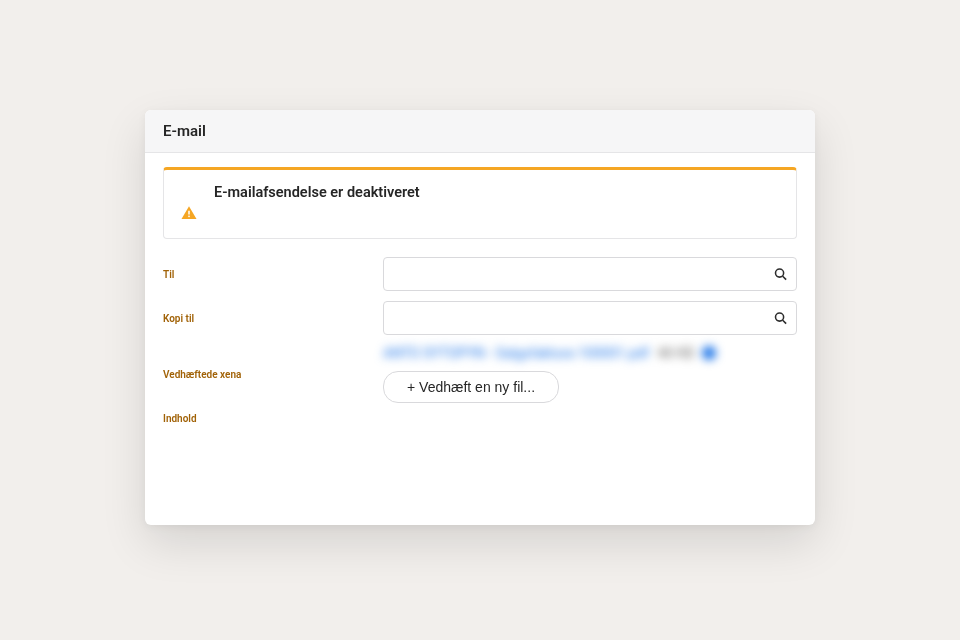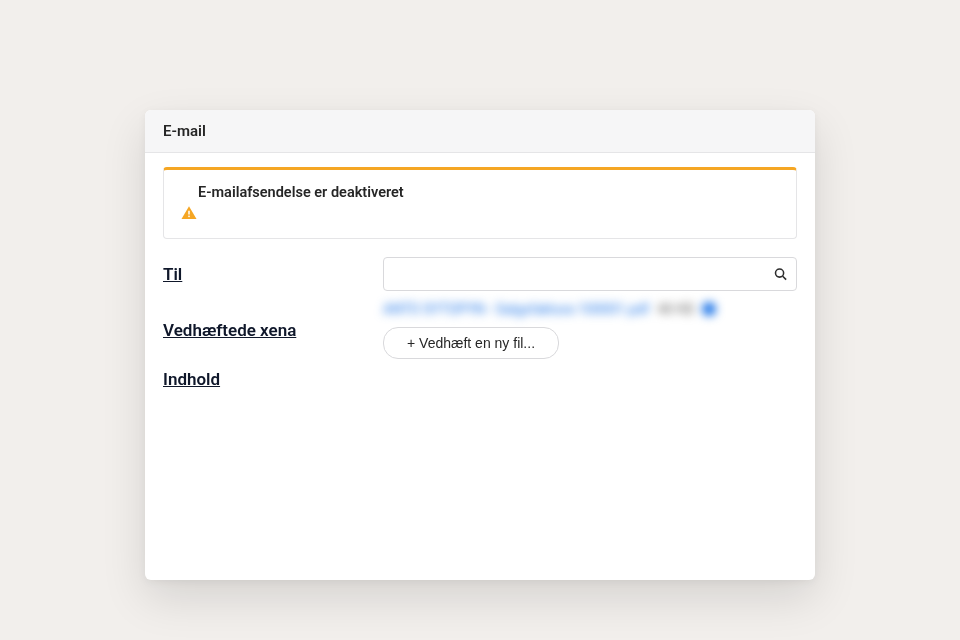--- a/index.html
+++ b/index.html
@@ -12,21 +12,21 @@
       align-items: flex-start;
       justify-content: center;
       padding-top: 110px;
     }
     .modal {
       width: 670px;
       background: #fff;
       border-radius: 6px;
       box-shadow: 0 18px 45px rgba(0,0,0,0.12), 0 2px 8px rgba(0,0,0,0.05);
       overflow: hidden;
-      height: 470px;
+      height: 415px;
     }
     .modal-header {
       background: #f6f6f7;
       border-bottom: 1px solid #e5e5e7;
       padding: 12px 18px;
     }
     .modal-header h2 {
       font-size: 15px;
       font-weight: 600;
       color: #262626;
@@ -34,20 +34,21 @@
     .modal-body {
       padding: 14px 18px 0;
     }
     .alert {
       border: 1px solid #e5e5e7;
       border-top: 3px solid #f5a623;
       border-radius: 4px;
       display: flex;
       align-items: flex-start;
       padding: 14px 16px 16px;
+      gap: 16px;
       margin-bottom: 18px;
     }
     .alert-icon {
       flex-shrink: 0;
       margin-top: 20px;
     }
     .alert-icon svg {
       width: 18px;
       height: 18px;
       display: block;
@@ -64,24 +65,23 @@
       color: #515151;
       line-height: 1.45;
     }
     .form-row {
       display: flex;
       align-items: center;
       margin-bottom: 10px;
     }
     .form-label {
       flex: 0 0 220px;
-      font-size: 17px;
+      font-size: 10px;
       font-weight: 600;
-      color: #0f172a;
-      text-decoration: underline;
+      color: #a16207;
     }
     .form-control {
       flex: 1;
       position: relative;
     }
     .input {
       width: 100%;
       height: 34px;
       border: 1px solid #d9d9dc;
       border-radius: 4px;
@@ -161,20 +161,32 @@
         <input class="input" type="text" value="" style="">
         <span class="search-icon">
           <svg viewBox="0 0 24 24" fill="none" stroke="currentColor" stroke-width="2.5">
             <circle cx="10.5" cy="10.5" r="6.5"></circle>
             <line x1="15.5" y1="15.5" x2="21" y2="21"></line>
           </svg>
         </span>
       </div>
     </div>
 
+    <div class="form-row">
+      <div class="form-label">Kopi til</div>
+      <div class="form-control">
+        <input class="input" type="text" value="" style="">
+        <span class="search-icon">
+          <svg viewBox="0 0 24 24" fill="none" stroke="currentColor" stroke-width="2.5">
+            <circle cx="10.5" cy="10.5" r="6.5"></circle>
+            <line x1="15.5" y1="15.5" x2="21" y2="21"></line>
+          </svg>
+        </span>
+      </div>
+    </div>
 
 
     <div class="form-row attach-row">
       <div class="form-label">Vedhæftede xena</div>
       <div class="form-control">
         <div class="attach-line blurred">
           <span class="attach-link">ANTO SYTOPYN - Salgsfaktura 100001.pdf</span>
           <span class="attach-size">48 KB</span>
           <span class="attach-dot"></span>
         </div>

